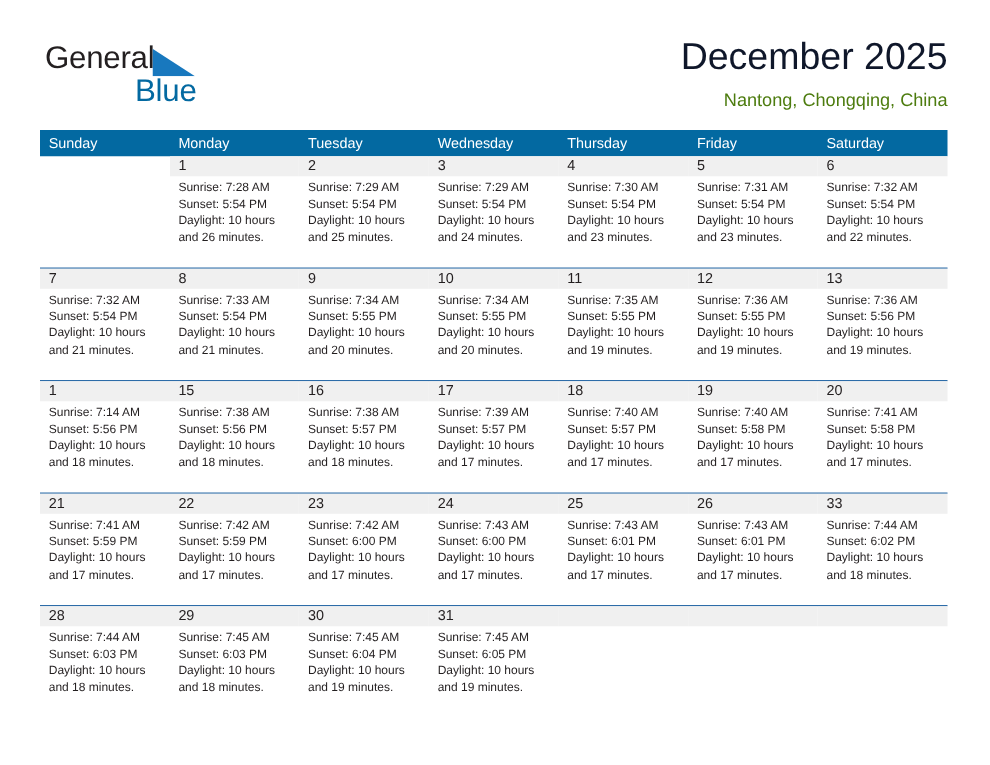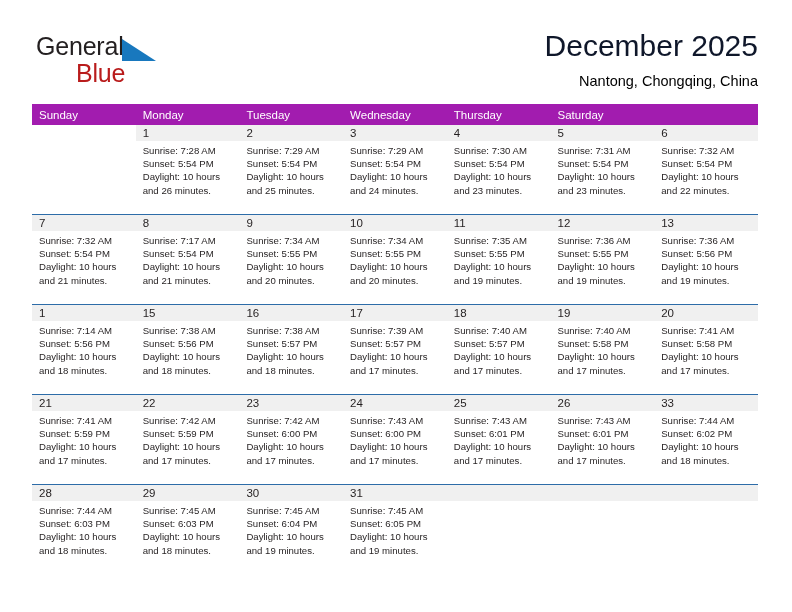--- a/index.html
+++ b/index.html
@@ -47,59 +47,59 @@
     display: inline-block;
   }
   .logo-tri {
     display: inline-block;
     vertical-align: top;
     margin-left: -2px;
     margin-top: 5px;
   }
   .logo-blue {
     position: absolute;
-    left: 40px;
+    left: 72px;
     top: 27px;
     font-size: 25px;
-    color: #b91c1c;
+    color: #0369a1;
     letter-spacing: -0.2px;
   }
 
   .title-block {
     position: absolute;
     right: 34px;
     top: 28px;
     text-align: right;
   }
   .cal-title {
     font-size: 30px;
     color: #0f172a;
     line-height: 36px;
     white-space: nowrap;
   }
   .cal-subtitle {
     font-size: 14.5px;
-    color: #000000;
+    color: #4d7c0f;
     line-height: 20px;
     margin-top: 7px;
     white-space: nowrap;
   }
 
   
   .calendar {
     position: absolute;
     left: 32px;
     top: 104px;
     width: 726px;
   }
 
   .weekday-row {
     display: flex;
     width: 726px;
-    background: #a21caf;
+    background: #0369a1;
   }
   .weekday-cell {
     width: 103.714px;
     box-sizing: border-box;
     padding: 4px 0 4px 7px;
     color: #ffffff;
     font-size: 11.5px;
     line-height: 14px;
     height: 21px;
     white-space: nowrap;
@@ -173,20 +173,21 @@
   </div>
 
   <div class="calendar">
 
     <div class="weekday-row">
       <div class="weekday-cell">Sunday</div>
       <div class="weekday-cell">Monday</div>
       <div class="weekday-cell">Tuesday</div>
       <div class="weekday-cell">Wednesday</div>
       <div class="weekday-cell">Thursday</div>
+      <div class="weekday-cell">Friday</div>
       <div class="weekday-cell">Saturday</div>
     </div>
 
     <div id="weeks-container">
         <div class="week first">
           <div class="week-inner">
             <div class="day-cell blank">
               <div class="day-number-band"></div>
             </div>
             <div class="day-cell">
@@ -252,21 +253,21 @@
               <div class="day-body">
                 <div>Sunrise: 7:32 AM</div>
                 <div>Sunset: 5:54 PM</div>
                 <div>Daylight: 10 hours</div>
                 <div>and 21 minutes.</div>
               </div>
             </div>
             <div class="day-cell">
               <div class="day-number-band">8</div>
               <div class="day-body">
-                <div>Sunrise: 7:17 AM</div>
+                <div>Sunrise: 7:33 AM</div>
                 <div>Sunset: 5:54 PM</div>
                 <div>Daylight: 10 hours</div>
                 <div>and 21 minutes.</div>
               </div>
             </div>
             <div class="day-cell">
               <div class="day-number-band">9</div>
               <div class="day-body">
                 <div>Sunrise: 7:34 AM</div>
                 <div>Sunset: 5:55 PM</div>

